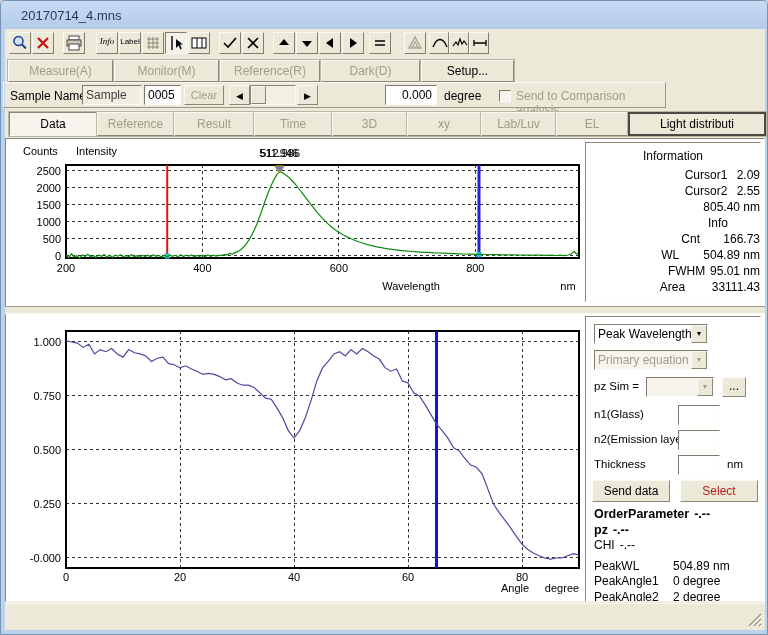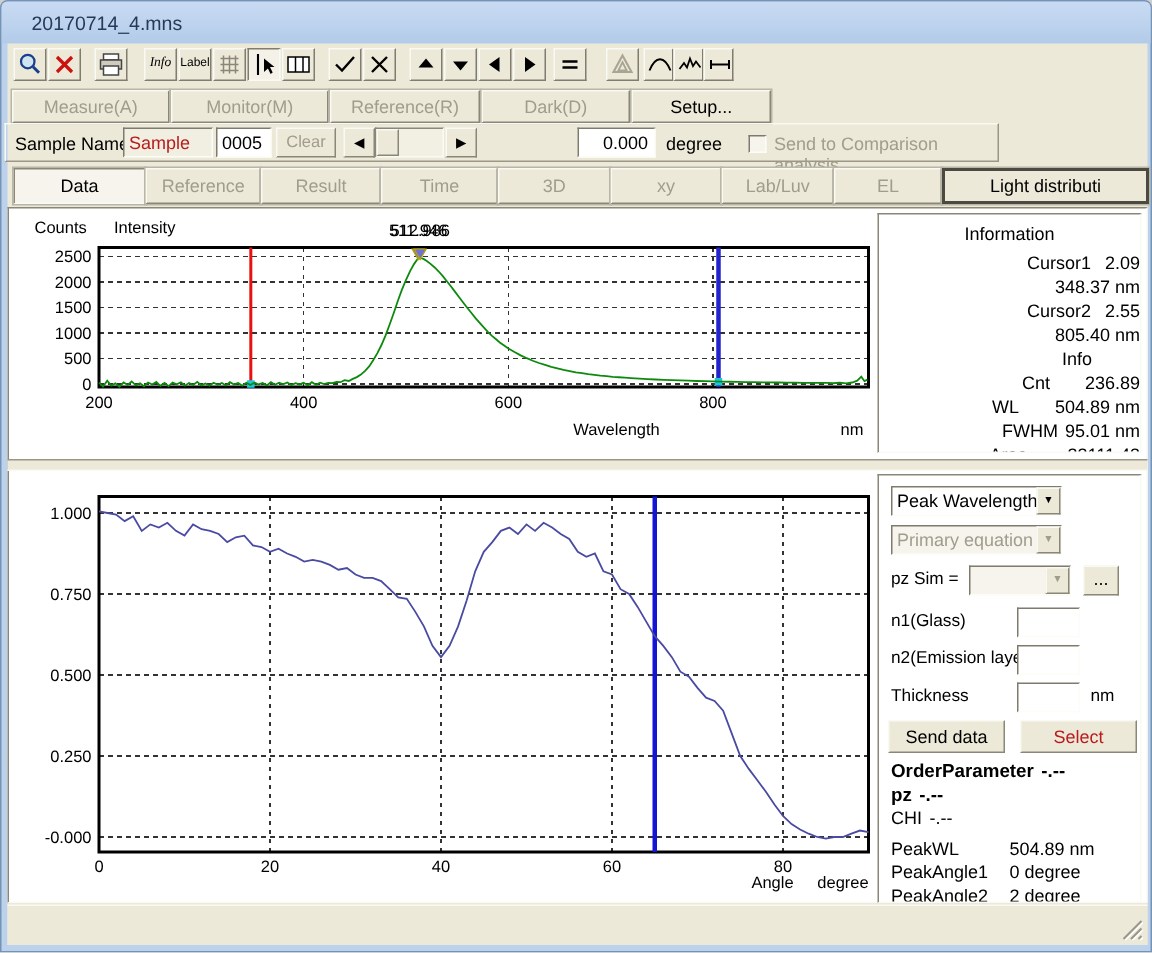--- a/index.html
+++ b/index.html
@@ -18,21 +18,21 @@
   .tbtn.dis svg *{stroke:#a8a593;fill:none;}
   
   .mbtn{position:absolute;top:59px;height:22px;background:#ece9d8;border:1px solid;border-color:#fafaf4 #8a8778 #8a8778 #fafaf4;outline:1px solid #b9b6a6;font-size:12px;text-align:center;line-height:20px;color:#000;}
   .mbtn.dis{color:#a09d8d;}
   
   .sample-panel{position:absolute;left:2px;top:81px;width:663px;height:26px;border:1px solid;border-color:#fafaf4 #9a9788 #9a9788 #fafaf4;}
   .lbl{position:absolute;font-size:12px;color:#000;}
   .lbl.gray{color:#a09d8d;}
   .sunken{border:1px solid;border-color:#7e7b6c #fdfdf8 #fdfdf8 #7e7b6c;background:#fff;}
   .inp{position:absolute;height:20px;font-size:12px;padding:0 3px;font-family:"Liberation Sans",sans-serif;}
-  .inp.disfield{background:#f1eee2;color:#b91c1c;}
+  .inp.disfield{background:#f1eee2;color:#404040;}
   .sbtn{position:absolute;height:20px;background:#ece9d8;border:1px solid;border-color:#fafaf4 #8a8778 #8a8778 #fafaf4;font-size:11px;text-align:center;line-height:18px;}
   .sbtn.dis{color:#a09d8d;}
   .arrow-glyph{font-size:9px;line-height:18px;}
   .slider-track{position:absolute;left:248px;top:84px;width:46px;height:20px;background:#f2efe3;border:1px solid;border-color:#8a8778 #fafaf4 #fafaf4 #8a8778;}
   .slider-thumb{position:absolute;left:0;top:0;width:15px;height:18px;background:#ece9d8;border:1px solid;border-color:#fafaf4 #8a8778 #8a8778 #fafaf4;}
   .valuebox{position:absolute;text-align:right;font-size:12px;line-height:18px;padding:0 4px;}
   .checkbox{position:absolute;width:12px;height:12px;background:#f6f4ec;border:1px solid;border-color:#7e7b6c #fdfdf8 #fdfdf8 #7e7b6c;}
   
   .tab{position:absolute;top:111px;height:24px;background:#ece9d8;border:1px solid;border-color:#fafaf4 #8a8778 #8a8778 #fafaf4;outline:1px solid #b9b6a6;font-size:12px;text-align:center;line-height:22px;color:#a09d8d;overflow:hidden;white-space:nowrap;}
   .tab.active{color:#000;background:#f6f4ec;border-color:#8a8778 #fafaf4 #fafaf4 #8a8778;}
@@ -251,39 +251,35 @@
       <polygon points="267.13656914893613,25 275.13656914893613,25 271.13656914893613,32" fill="#7070d8" stroke="#b8a800" stroke-width="0.8"></polygon>
     </svg>
 
   <div class="panelbox" style="left:584px;top:141px;width:176px;height:160px;" data-name="information-panel">
     <div class="info-title" data-name="information-title">Information</div>
     <div id="info-rows" style="margin-top:4px;" data-name="information-rows">
         <div class="irow ind0" data-name="information-row">
           <span class="ilab">Cursor1</span>
           <span>2.09</span>
         </div>
-        <div class="irow ind1" data-name="information-row">
-          <span class="ilab"></span>
-          <span>348.37 nm</span>
-        </div>
         <div class="irow ind0" data-name="information-row">
           <span class="ilab">Cursor2</span>
           <span>2.55</span>
         </div>
         <div class="irow ind1" data-name="information-row">
           <span class="ilab"></span>
           <span>805.40 nm</span>
         </div>
         <div class="irow ind0" data-name="information-row">
           <span class="ilab">Info</span>
           <span></span>
         </div>
         <div class="irow ind2" data-name="information-row">
           <span class="ilab">Cnt</span>
-          <span>236.89</span>
+          <span>166.73</span>
         </div>
         <div class="irow ind2" data-name="information-row">
           <span class="ilab">WL</span>
           <span>504.89 nm</span>
         </div>
         <div class="irow ind2" data-name="information-row">
           <span class="ilab">FWHM</span>
           <span>95.01 nm</span>
         </div>
         <div class="irow ind0" data-name="information-row">

